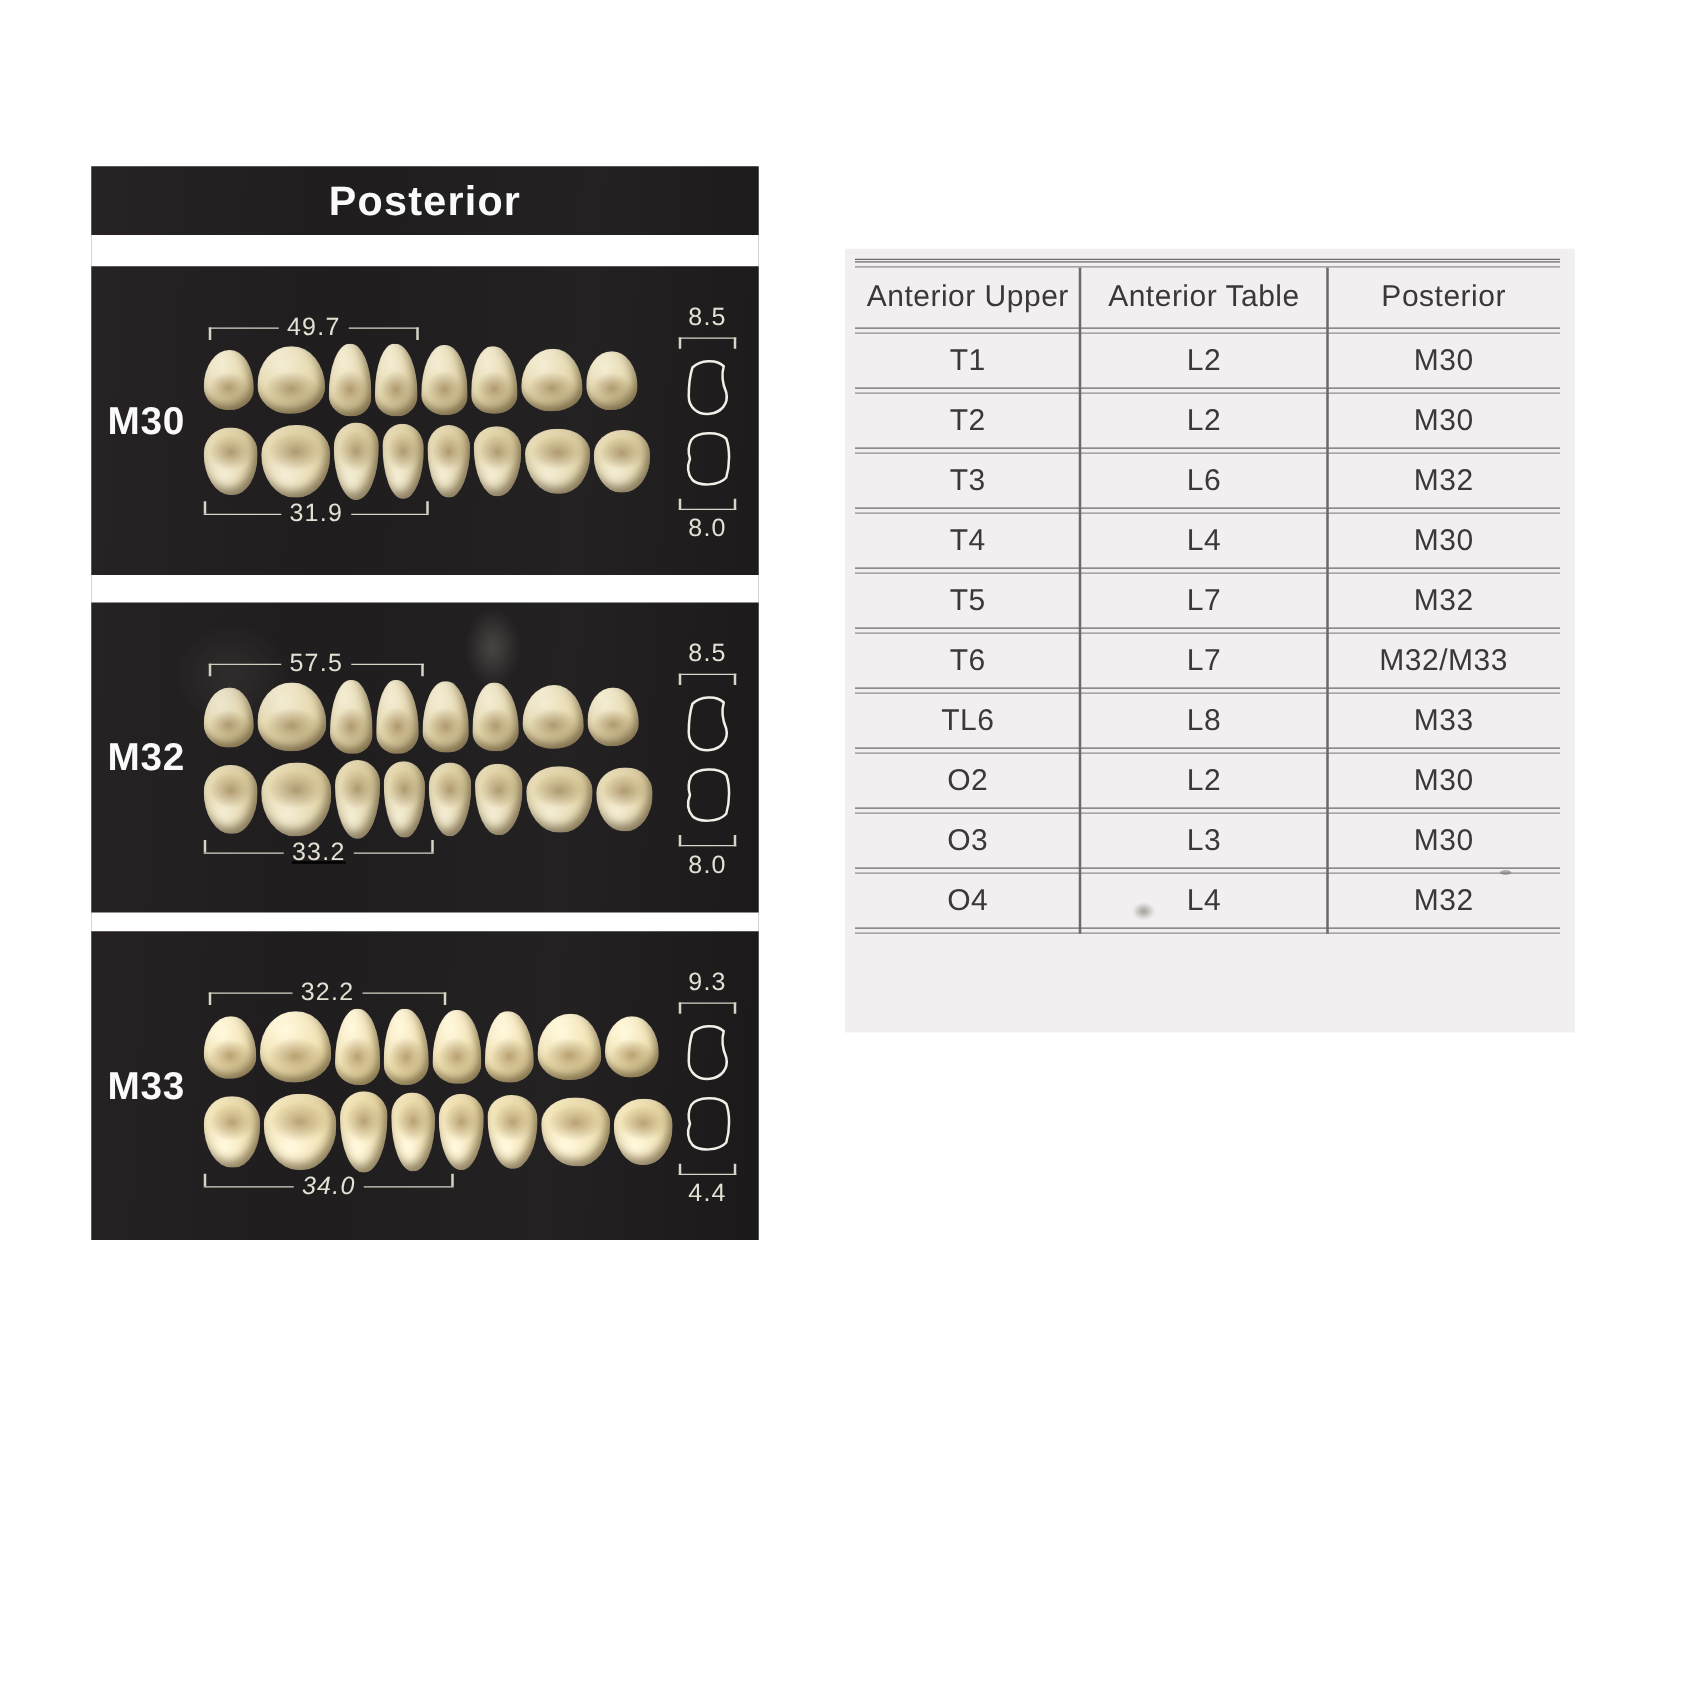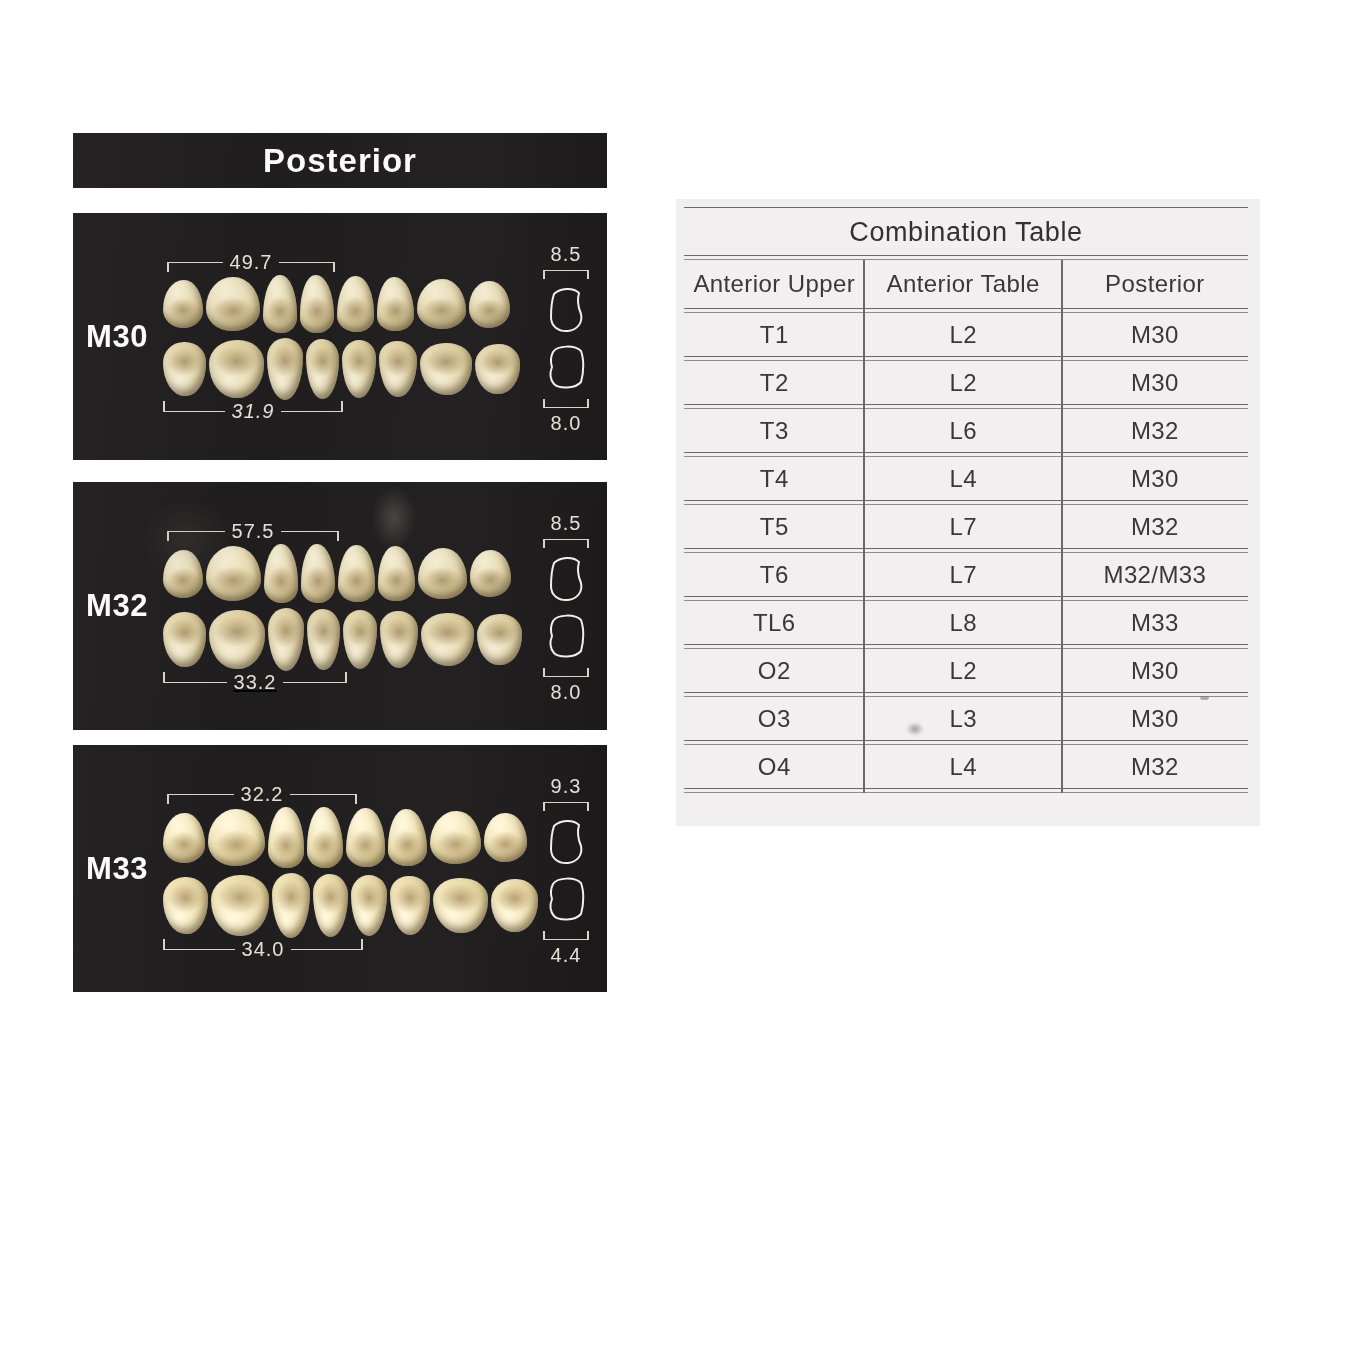--- a/index.html
+++ b/index.html
@@ -135,21 +135,21 @@
             <div class="teeth-row lo">
               <span class="tooth lo" style="width: 43px; height: 54px; border-radius: 50% 50% 48% 52% / 40% 38% 62% 64%;"></span>
               <span class="tooth lo" style="width: 55px; height: 58px; border-radius: 52% 48% 50% 50% / 42% 40% 60% 62%;"></span>
               <span class="tooth lo" style="width: 36px; height: 62px; border-radius: 50% / 32% 30% 70% 68%;"></span>
               <span class="tooth lo" style="width: 33px; height: 60px; border-radius: 48% 52% 50% 50% / 30% 34% 68% 72%;"></span>
               <span class="tooth lo" style="width: 34px; height: 58px; border-radius: 50% / 32% 30% 70% 68%;"></span>
               <span class="tooth lo" style="width: 38px; height: 56px; border-radius: 48% 52% 50% 50% / 30% 34% 68% 72%;"></span>
               <span class="tooth lo" style="width: 52px; height: 52px; border-radius: 50% 50% 48% 52% / 40% 38% 62% 64%;"></span>
               <span class="tooth lo" style="width: 45px; height: 50px; border-radius: 52% 48% 50% 50% / 42% 40% 60% 62%;"></span>
             </div>
-            <div class="bracket bottom" style="width: 180px; margin-left: 2px; font-style: italic;">
+            <div class="bracket bottom" style="width: 180px; margin-left: 2px;">
               <span class="tick l"></span>
               <div class="bline"></div>
               <div class="blabel">31.9</div>
               <div class="bline"></div>
               <span class="tick r"></span>
             </div>
           </div>
           <div class="side">
             <div class="sdim">8.5</div>
             <div class="scap top">
@@ -255,21 +255,21 @@
             <div class="teeth-row lo">
               <span class="tooth lo" style="width: 45px; height: 57px; border-radius: 50% 50% 48% 52% / 40% 38% 62% 64%;"></span>
               <span class="tooth lo" style="width: 58px; height: 61px; border-radius: 52% 48% 50% 50% / 42% 40% 60% 62%;"></span>
               <span class="tooth lo" style="width: 38px; height: 65px; border-radius: 50% / 32% 30% 70% 68%;"></span>
               <span class="tooth lo" style="width: 35px; height: 63px; border-radius: 48% 52% 50% 50% / 30% 34% 68% 72%;"></span>
               <span class="tooth lo" style="width: 36px; height: 61px; border-radius: 50% / 32% 30% 70% 68%;"></span>
               <span class="tooth lo" style="width: 40px; height: 59px; border-radius: 48% 52% 50% 50% / 30% 34% 68% 72%;"></span>
               <span class="tooth lo" style="width: 55px; height: 55px; border-radius: 50% 50% 48% 52% / 40% 38% 62% 64%;"></span>
               <span class="tooth lo" style="width: 47px; height: 53px; border-radius: 52% 48% 50% 50% / 42% 40% 60% 62%;"></span>
             </div>
-            <div class="bracket bottom" style="width: 200px; margin-left: 2px;">
+            <div class="bracket bottom" style="width: 200px; margin-left: 2px; font-style: italic;">
               <span class="tick l"></span>
               <div class="bline"></div>
               <div class="blabel">34.0</div>
               <div class="bline"></div>
               <span class="tick r"></span>
             </div>
           </div>
           <div class="side">
             <div class="sdim">9.3</div>
             <div class="scap top">
@@ -290,21 +290,20 @@
             </div>
             <div class="sdim">4.4</div>
           </div>
         </div>
       </div>
   </div>
 
   <div id="ctable">
     <div id="ctable-inner">
       <div class="sep single"></div>
-      <div class="ttitle">Combination Table</div>
       <div class="sep"></div>
       <div class="tbody" id="tbody">
           <div class="trow head">
             <span>Anterior Upper</span>
             <span>Anterior Table</span>
             <span>Posterior</span>
           </div>
           <div class="sep"></div>
           <div class="trow">
             <span>T1</span>

